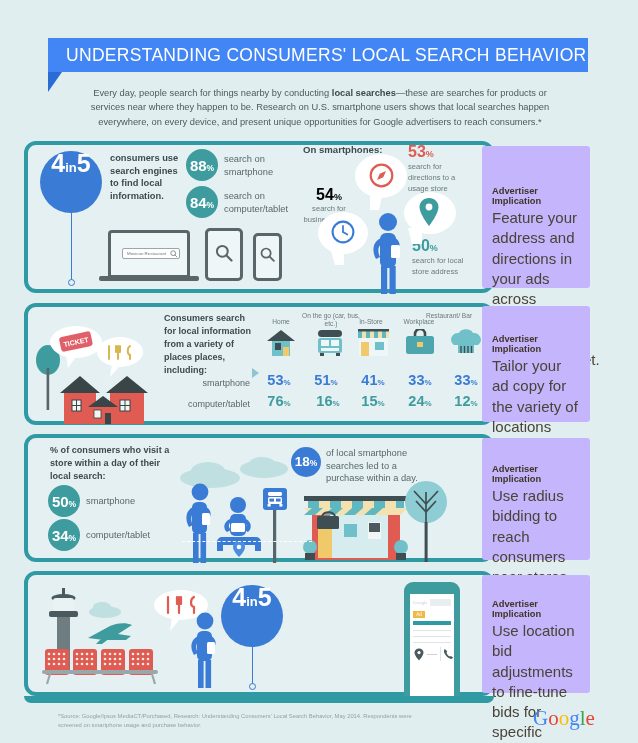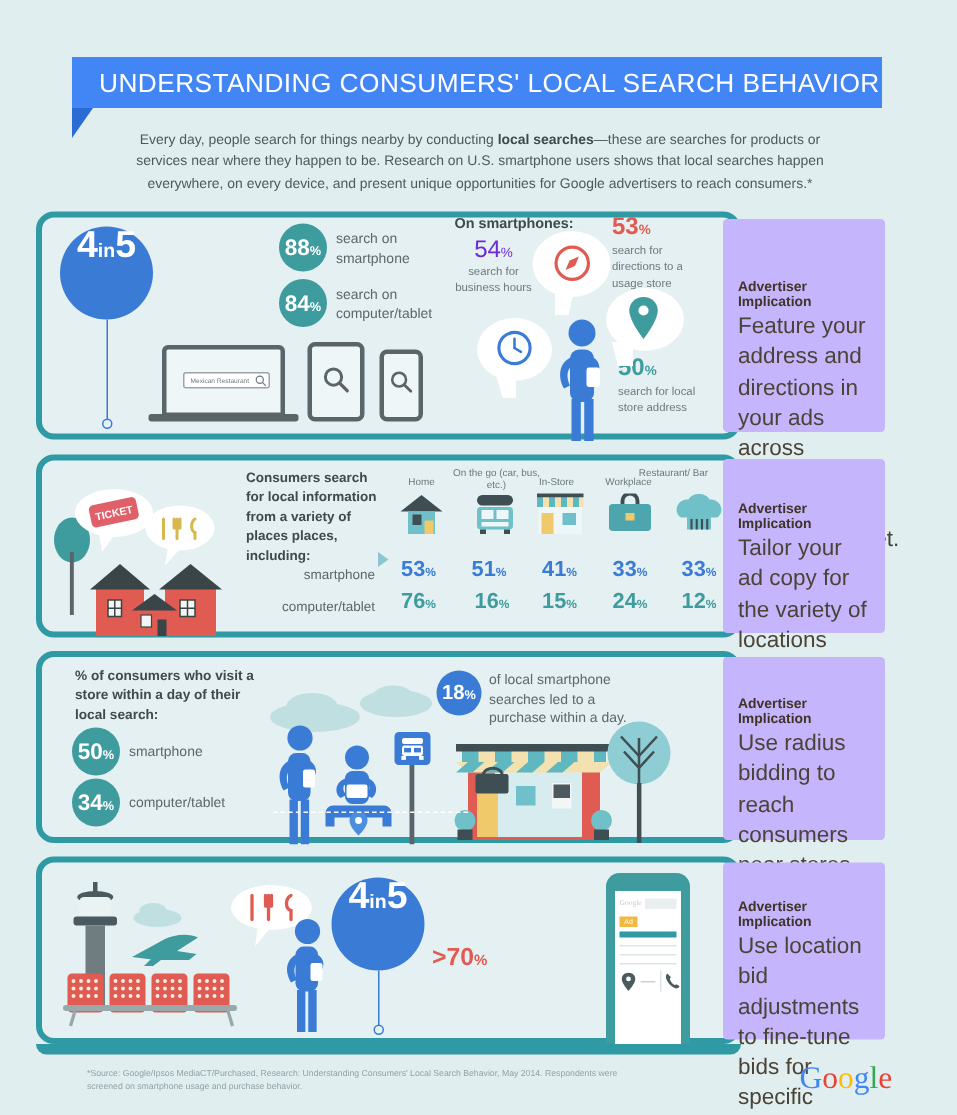--- a/index.html
+++ b/index.html
@@ -116,20 +116,21 @@
   </div>
 
   <div class="circ blue-big four-in-five" style="left:40px; top:151px; width:62px; height:62px;">
     <span class="n">4</span>
       <span class="in">in</span>
       <span class="n">5</span>
   </div>
   <div class="stem" style="left:70.5px; top:213px; height:68px;"></div>
   <div class="stem-dot" style="left:67.5px; top:279px;"></div>
 
+  <div class="lbl bold" style="left:110px; top:152px; width:78px;">consumers use search engines to find local information.</div>
 
   <div class="circ teal" style="left:186px; top:149px; width:32px; height:32px;">
     <span class="pct"><span>88</span><small>%</small></span>
   </div>
   <div class="lbl" style="left:224px; top:153px; width:70px;">search on smartphone</div>
 
   <div class="circ teal" style="left:186px; top:186px; width:32px; height:32px;">
     <span class="pct"><span>84</span><small>%</small></span>
   </div>
   <div class="lbl" style="left:224px; top:190px; width:78px;">search on computer/tablet</div>
@@ -152,21 +153,21 @@
 
   <div class="dev-frame" style="left:253px; top:233px; width:29px; height:48px;"></div>
   <svg class="sh" style="left:259px; top:246px;" width="17" height="17" viewBox="0 0 24 24">
     <circle cx="10" cy="10" r="6.5" fill="none" stroke="#5a6569" stroke-width="2.4"></circle>
       <line x1="15" y1="15" x2="21" y2="21" stroke="#5a6569" stroke-width="2.6" stroke-linecap="round"></line>
   </svg>
 
   <div class="lbl bold" style="left:303px; top:144px; font-size:9.6px;">On smartphones:</div>
 
   <div style="position:absolute; left:303px; top:158px; width:52px; text-align:center;">
-    <div style="font-size:16px; font-weight:normal; color:#6d28d9;"><span>54</span><span style="font-size:9px;">%</span></div>
+    <div style="font-size:16px; font-weight:bold; color:#000000;margin-top:28px;"><span>54</span><span style="font-size:9px;">%</span></div>
     <div style="font-size:7.6px; color:#6b7a7e; line-height:1.4;">search for business hours</div>
   </div>
 
   <div style="position:absolute; left:408px; top:143px; width:62px;">
     <div style="font-size:16px; font-weight:bold; color:#e05b52;"><span>53</span><span style="font-size:9px;">%</span></div>
     <div style="font-size:7.6px; color:#6b7a7e; line-height:1.45;">search for directions to a usage store</div>
   </div>
 
   <div style="position:absolute; left:412px; top:237px; width:60px;">
     <div style="font-size:16px; font-weight:bold; color:#3e9b9e;"><span>50</span><span style="font-size:9px;">%</span></div>
@@ -539,21 +540,20 @@
   <div class="circ blue-big four-in-five" style="left:221px; top:585px; width:62px; height:62px;">
     <span class="n">4</span>
       <span class="in">in</span>
       <span class="n">5</span>
   </div>
   <div class="stem" style="left:251.5px; top:647px; height:38px;"></div>
   <div class="stem-dot" style="left:248.5px; top:683px;"></div>
 
 
   <div style="position:absolute; left:288px; top:629px; width:112px;">
-    <div style="font-size:16.5px; font-weight:bold; color:#e05b52;"><span>&gt;70</span><span style="font-size:10px;">%</span></div>
   </div>
 
   <div class="sh" style="left:404px; top:582px; width:56px; height:114px; background:#3e9b9e; border-radius:9px 9px 0 0;"></div>
   <div class="sh" style="left:410px; top:594px; width:44px; height:102px; background:#ffffff;"></div>
   <div class="sh" style="left:413px; top:598px; width:38px; height:8px; display:flex; align-items:center; gap:2px;">
     <span style="font-size:5px; color:#c4cdcf; font-family:'Liberation Serif',serif;">Google</span>
     <span class="sh" style="position:relative; flex:1; height:7px; background:#e9eff0;"></span>
   </div>
   <div class="sh" style="left:413px; top:611px; width:12px; height:7px; background:#f0b942; color:#fff; font-size:4.6px; display:flex; align-items:center; justify-content:center;">
     <span>Ad</span>

